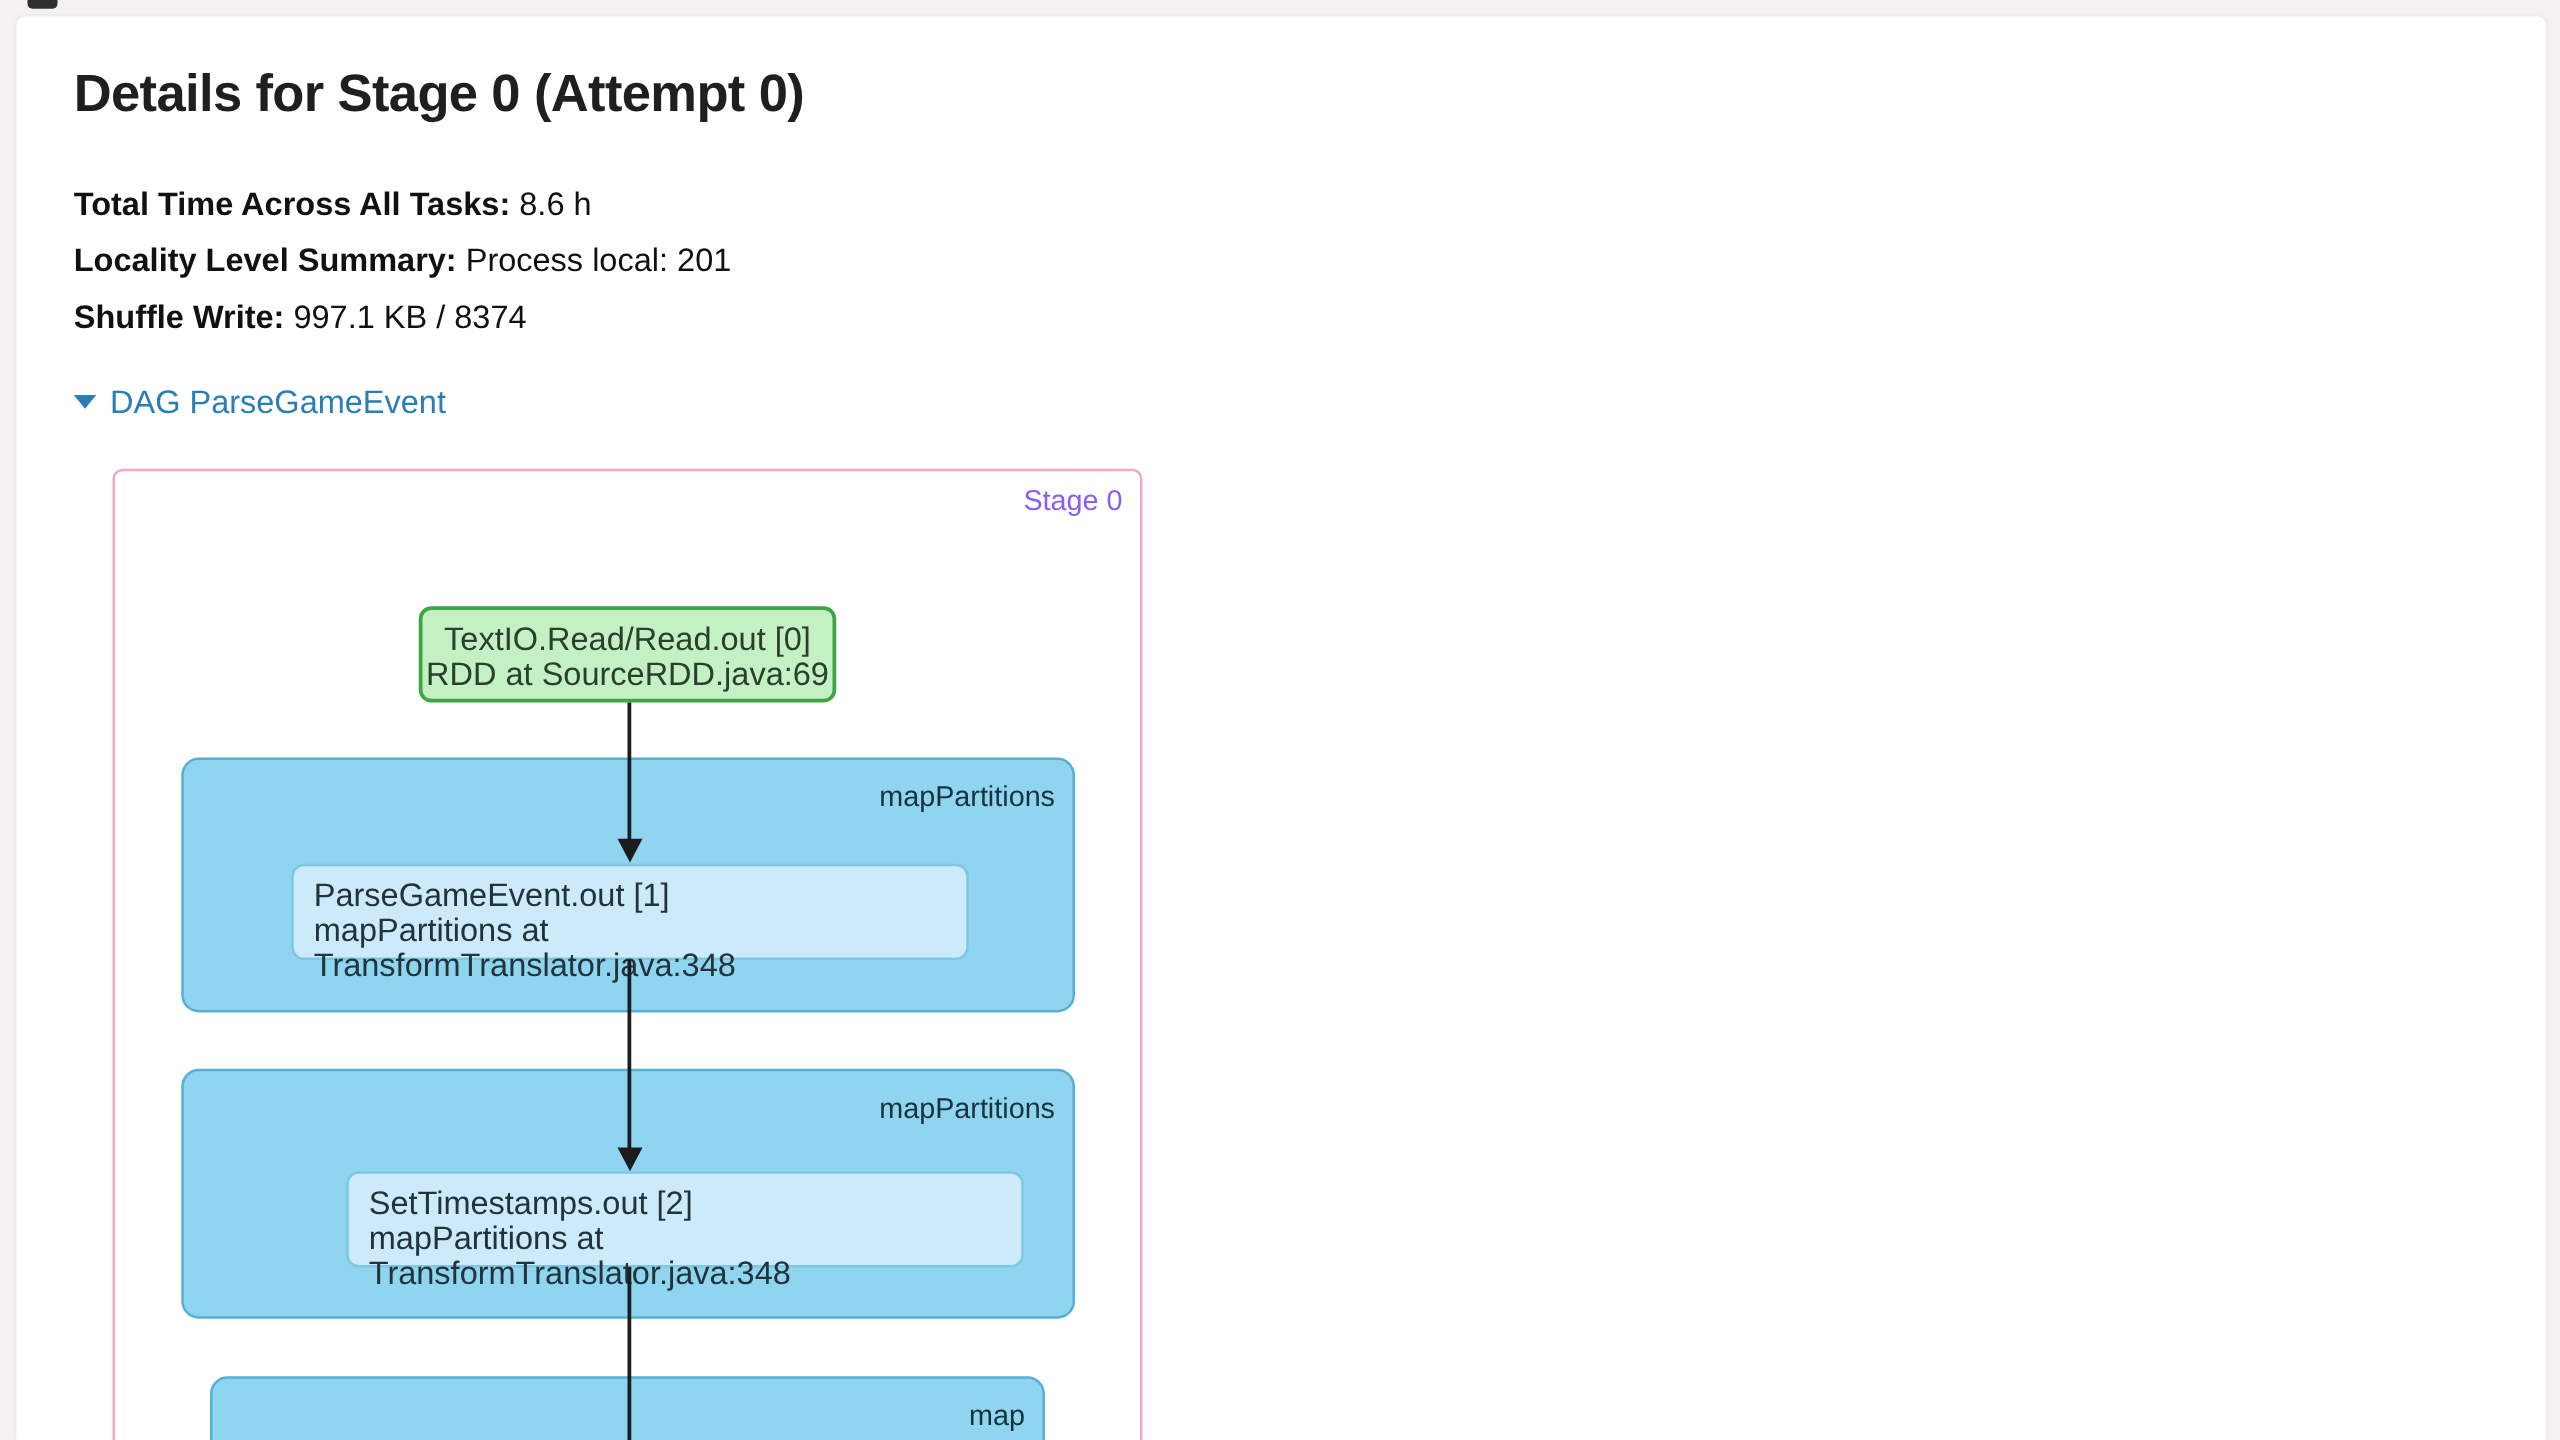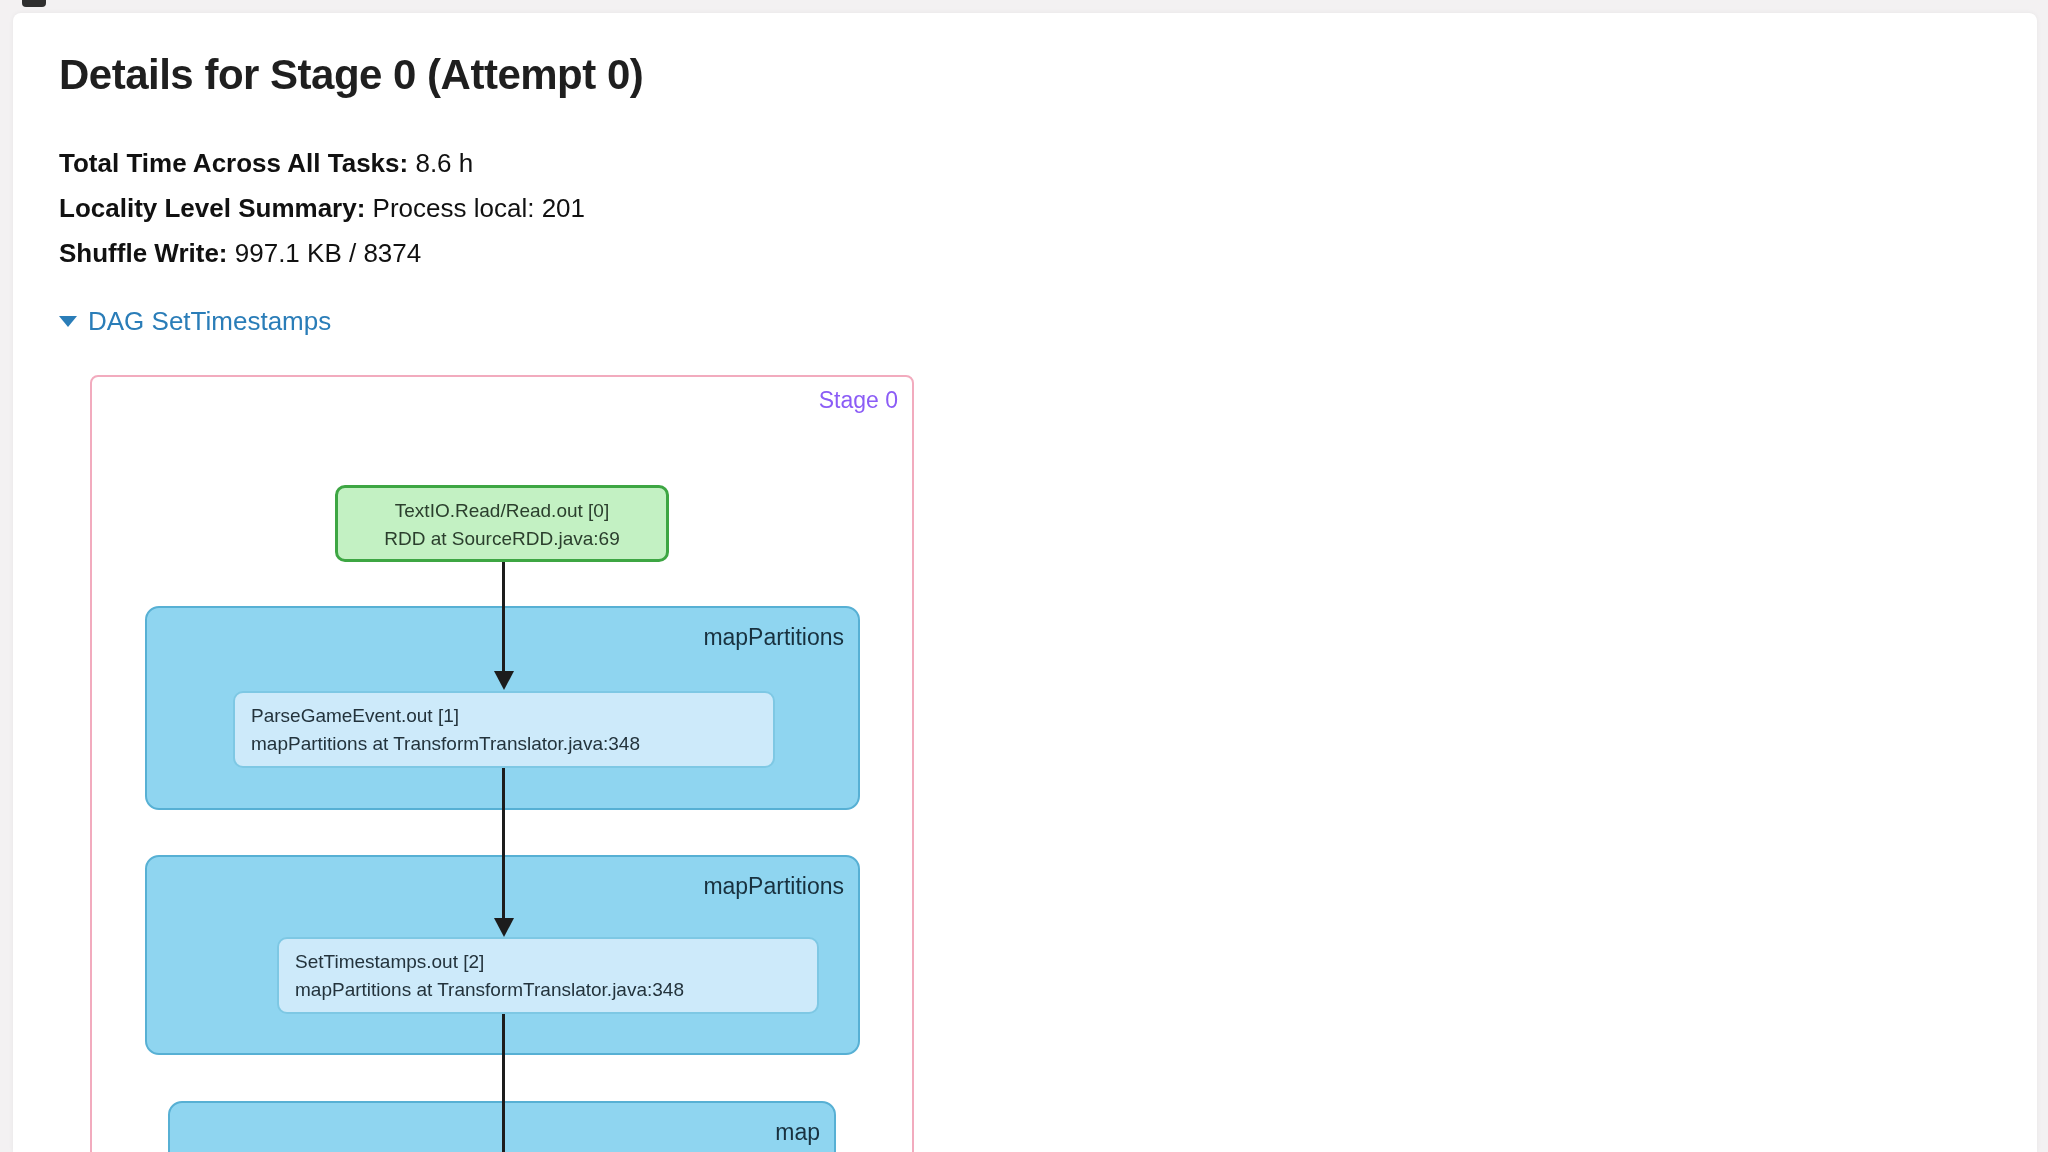--- a/index.html
+++ b/index.html
@@ -79,21 +79,21 @@
   .stage-label {
     position: absolute;
     top: 10px; right: 14px;
     font-size: 23px;
     color: #8b5cf6;
   }
 
   .dag-node {
     position: absolute;
     border-radius: 10px;
-    font-size: 19px;
+    font-size: 26px;
     line-height: 28px;
     color: #23333c;
   }
 
   .source-node {
     left: 322px; top: 472px;
     width: 334px; height: 77px;
     background: #c3f1c3;
     border: 3px solid #3da643;
     text-align: center;
@@ -158,21 +158,21 @@
     <h1 class="page-title">Details for Stage 0 (Attempt 0)</h1>
 
     <div class="summary-list">
       <div class="summary-item"><span class="lbl">Total Time Across All Tasks:</span> <span class="val">8.6 h</span></div>
       <div class="summary-item"><span class="lbl">Locality Level Summary:</span> <span class="val">Process local: 201</span></div>
       <div class="summary-item"><span class="lbl">Shuffle Write:</span> <span class="val">997.1 KB / 8374</span></div>
     </div>
 
     <div class="dag-toggle">
       <span class="caret-down"></span>
-      <span>DAG SetTimestamps</span>
+      <span>DAG ParseGameEvent</span>
     </div>
 
     <div>
 
       <div class="stage-box">
         <span class="stage-label">Stage 0</span>
       </div>
 
       <div class="cluster cluster-1">
         <span class="cluster-label">mapPartitions</span>

